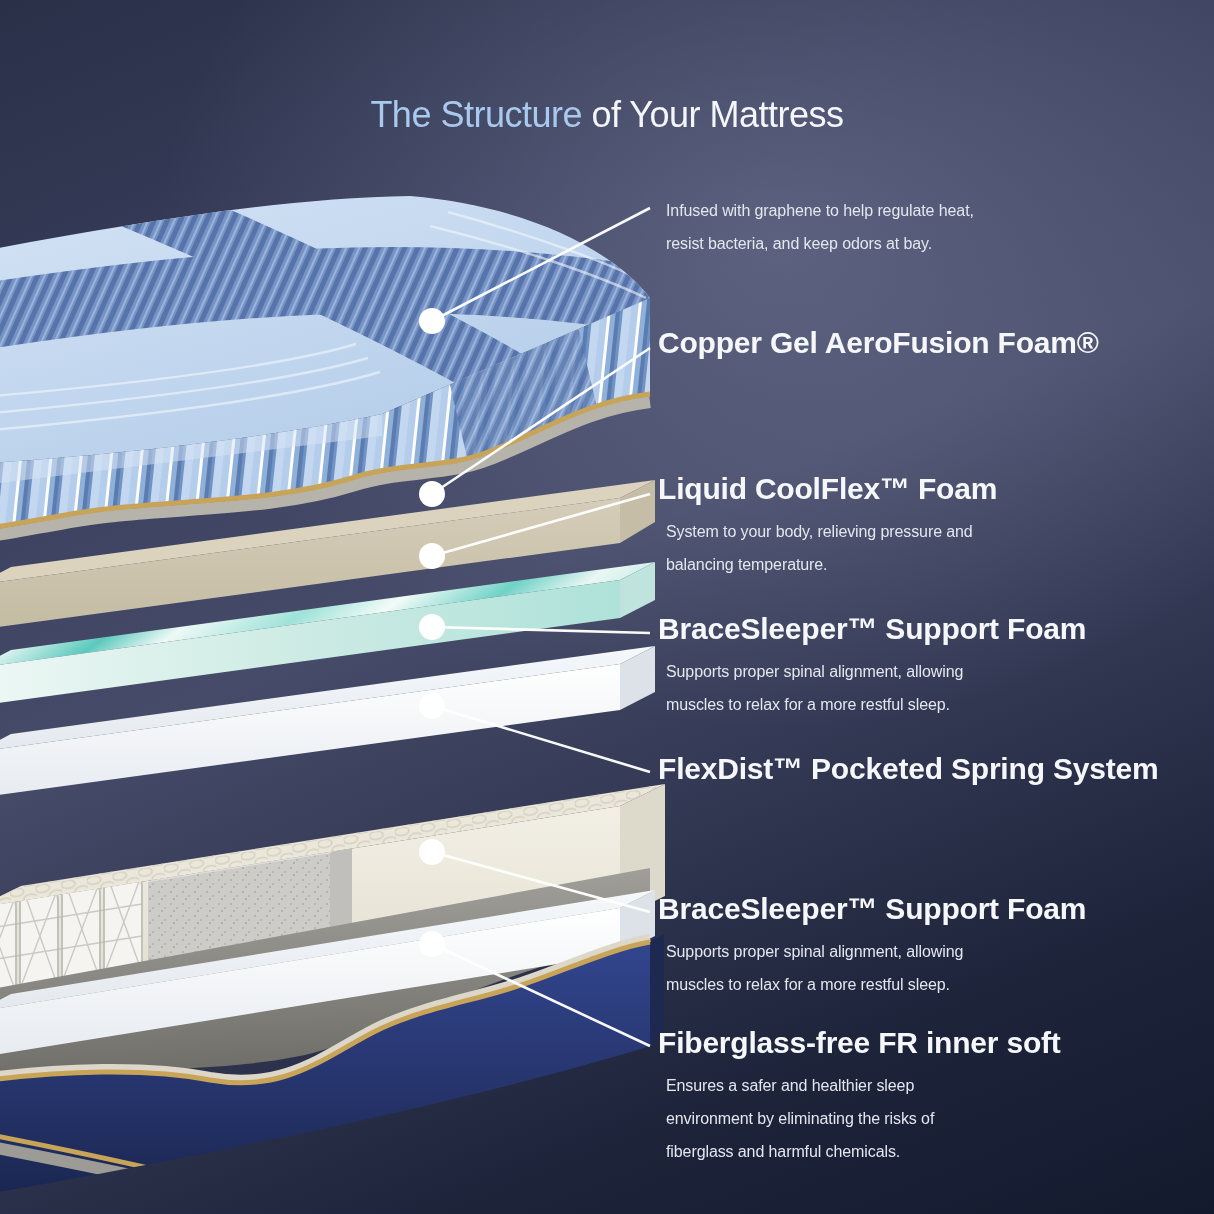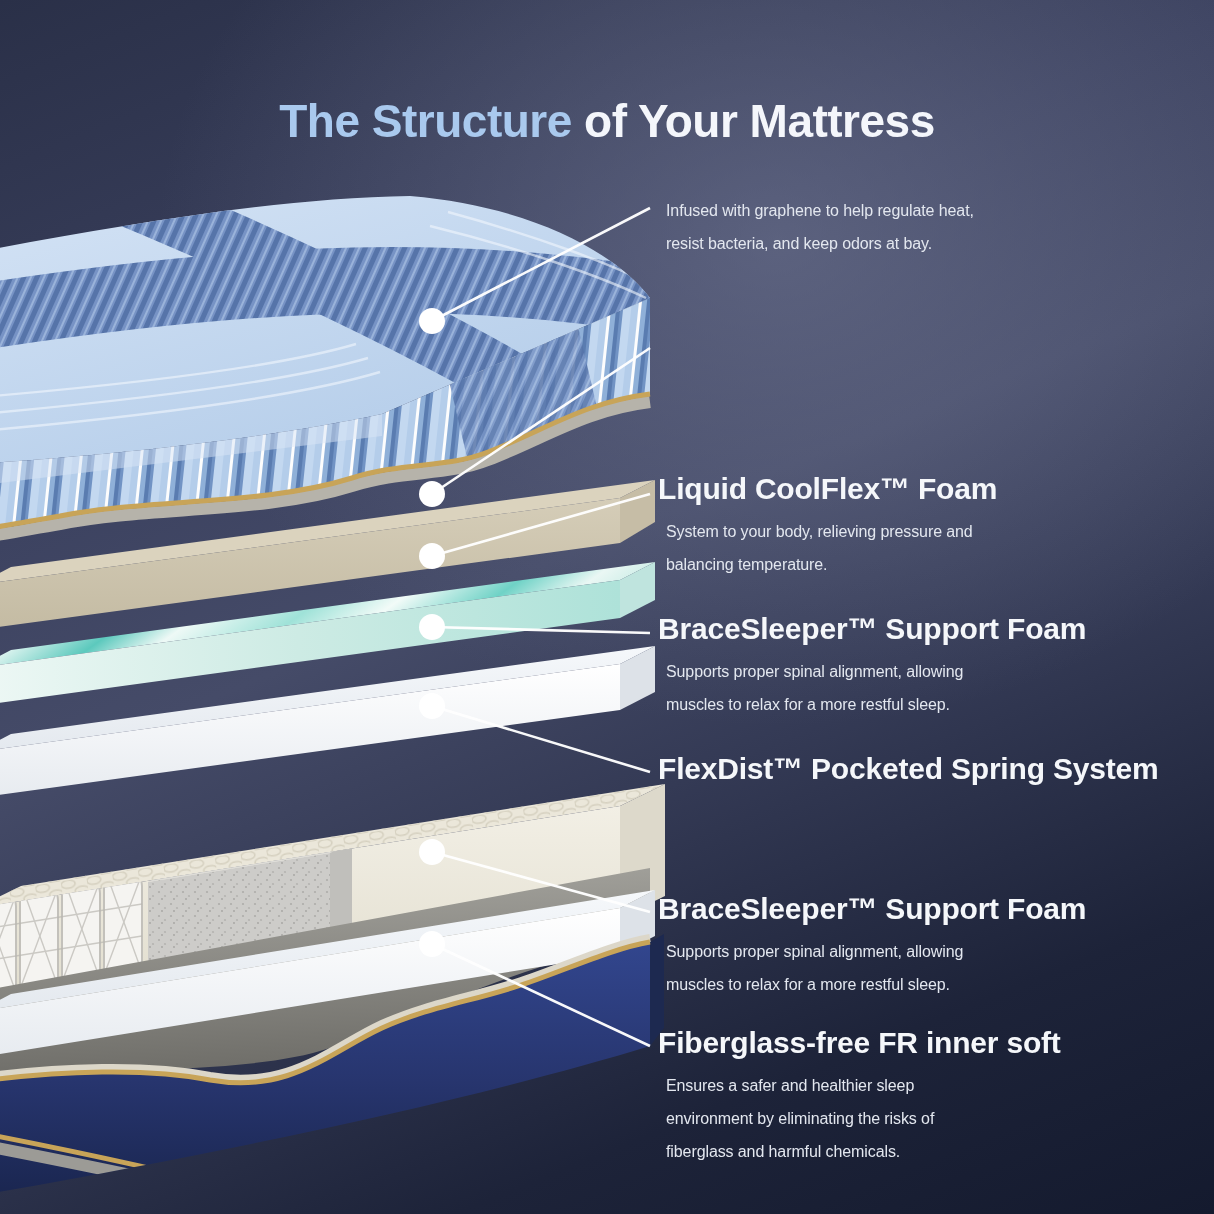--- a/index.html
+++ b/index.html
@@ -9,21 +9,21 @@
     background:#20263e;
   }
   .stage{
     position:relative;width:1214px;height:1214px;
     background:
       radial-gradient(1000px 780px at 64% 20%, rgba(116,122,150,.55), rgba(0,0,0,0) 62%),
       linear-gradient(158deg,#2a3048 0%, #3c4260 30%, #454b68 46%, #343a55 62%, #1d2339 82%, #141a2e 100%);
   }
   .title{
     position:absolute;top:94px;left:0;width:100%;
-    text-align:center;font-size:46px;font-weight:700;letter-spacing:-.5px;
+    text-align:center;font-size:36px;font-weight:400;letter-spacing:-.5px;
     color:#f4f6fb;white-space:nowrap;
   }
   .title .hl{color:#a9c9ee;}
   .callouts{position:absolute;left:658px;top:0;width:556px;}
   .callout{position:absolute;left:0;width:556px;}
   .callout h2{
     margin:0 0 9px 0;font-size:30px;line-height:34px;font-weight:700;color:#f5f7fa;
     letter-spacing:-.2px;white-space:nowrap;
   }
   .callout p{
@@ -227,20 +227,21 @@
   </svg>
 
   <div class="title"><span class="hl">The Structure</span><span> of Your Mattress</span></div>
 
   <div class="callouts">
     <div class="callout" style="top:186px">
       <p>Infused with graphene to help regulate heat,
 resist bacteria, and keep odors at bay.</p>
     </div>
     <div class="callout" style="top:326px">
+      <h2>Copper Gel AeroFusion Foam®</h2>
     </div>
     <div class="callout" style="top:472px">
       <h2>Liquid CoolFlex™ Foam</h2>
       <p>System to your body, relieving pressure and
 balancing temperature.</p>
     </div>
     <div class="callout" style="top:612px">
       <h2>BraceSleeper™ Support Foam</h2>
       <p>Supports proper spinal alignment, allowing
 muscles to relax for a more restful sleep.</p>

